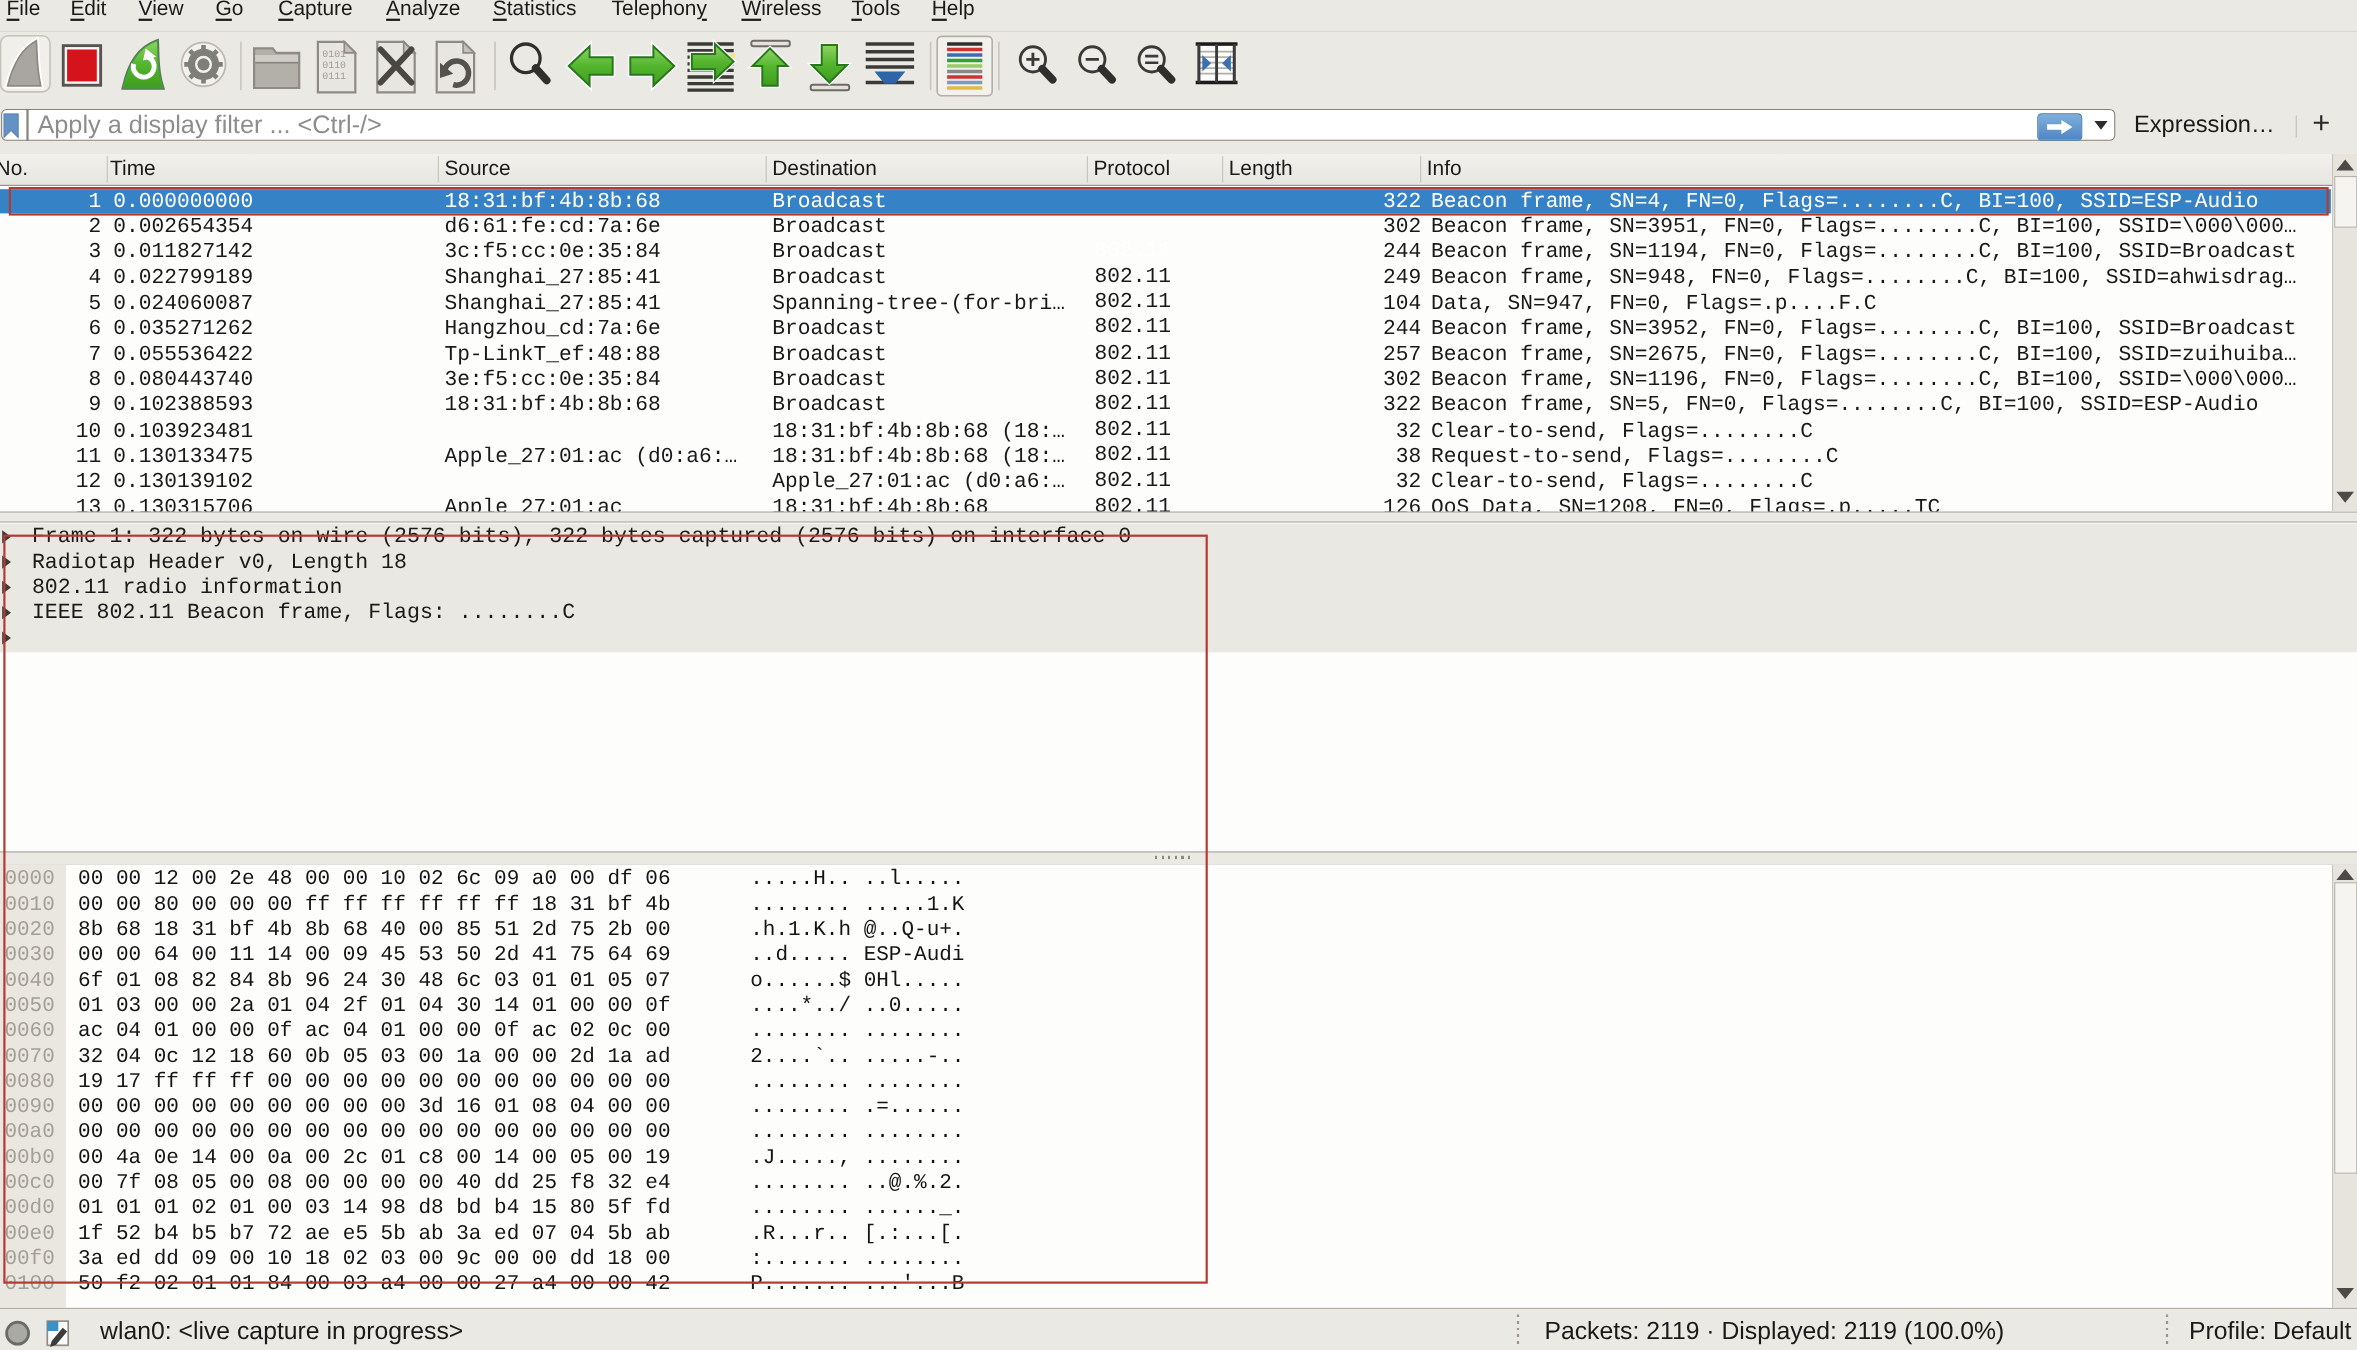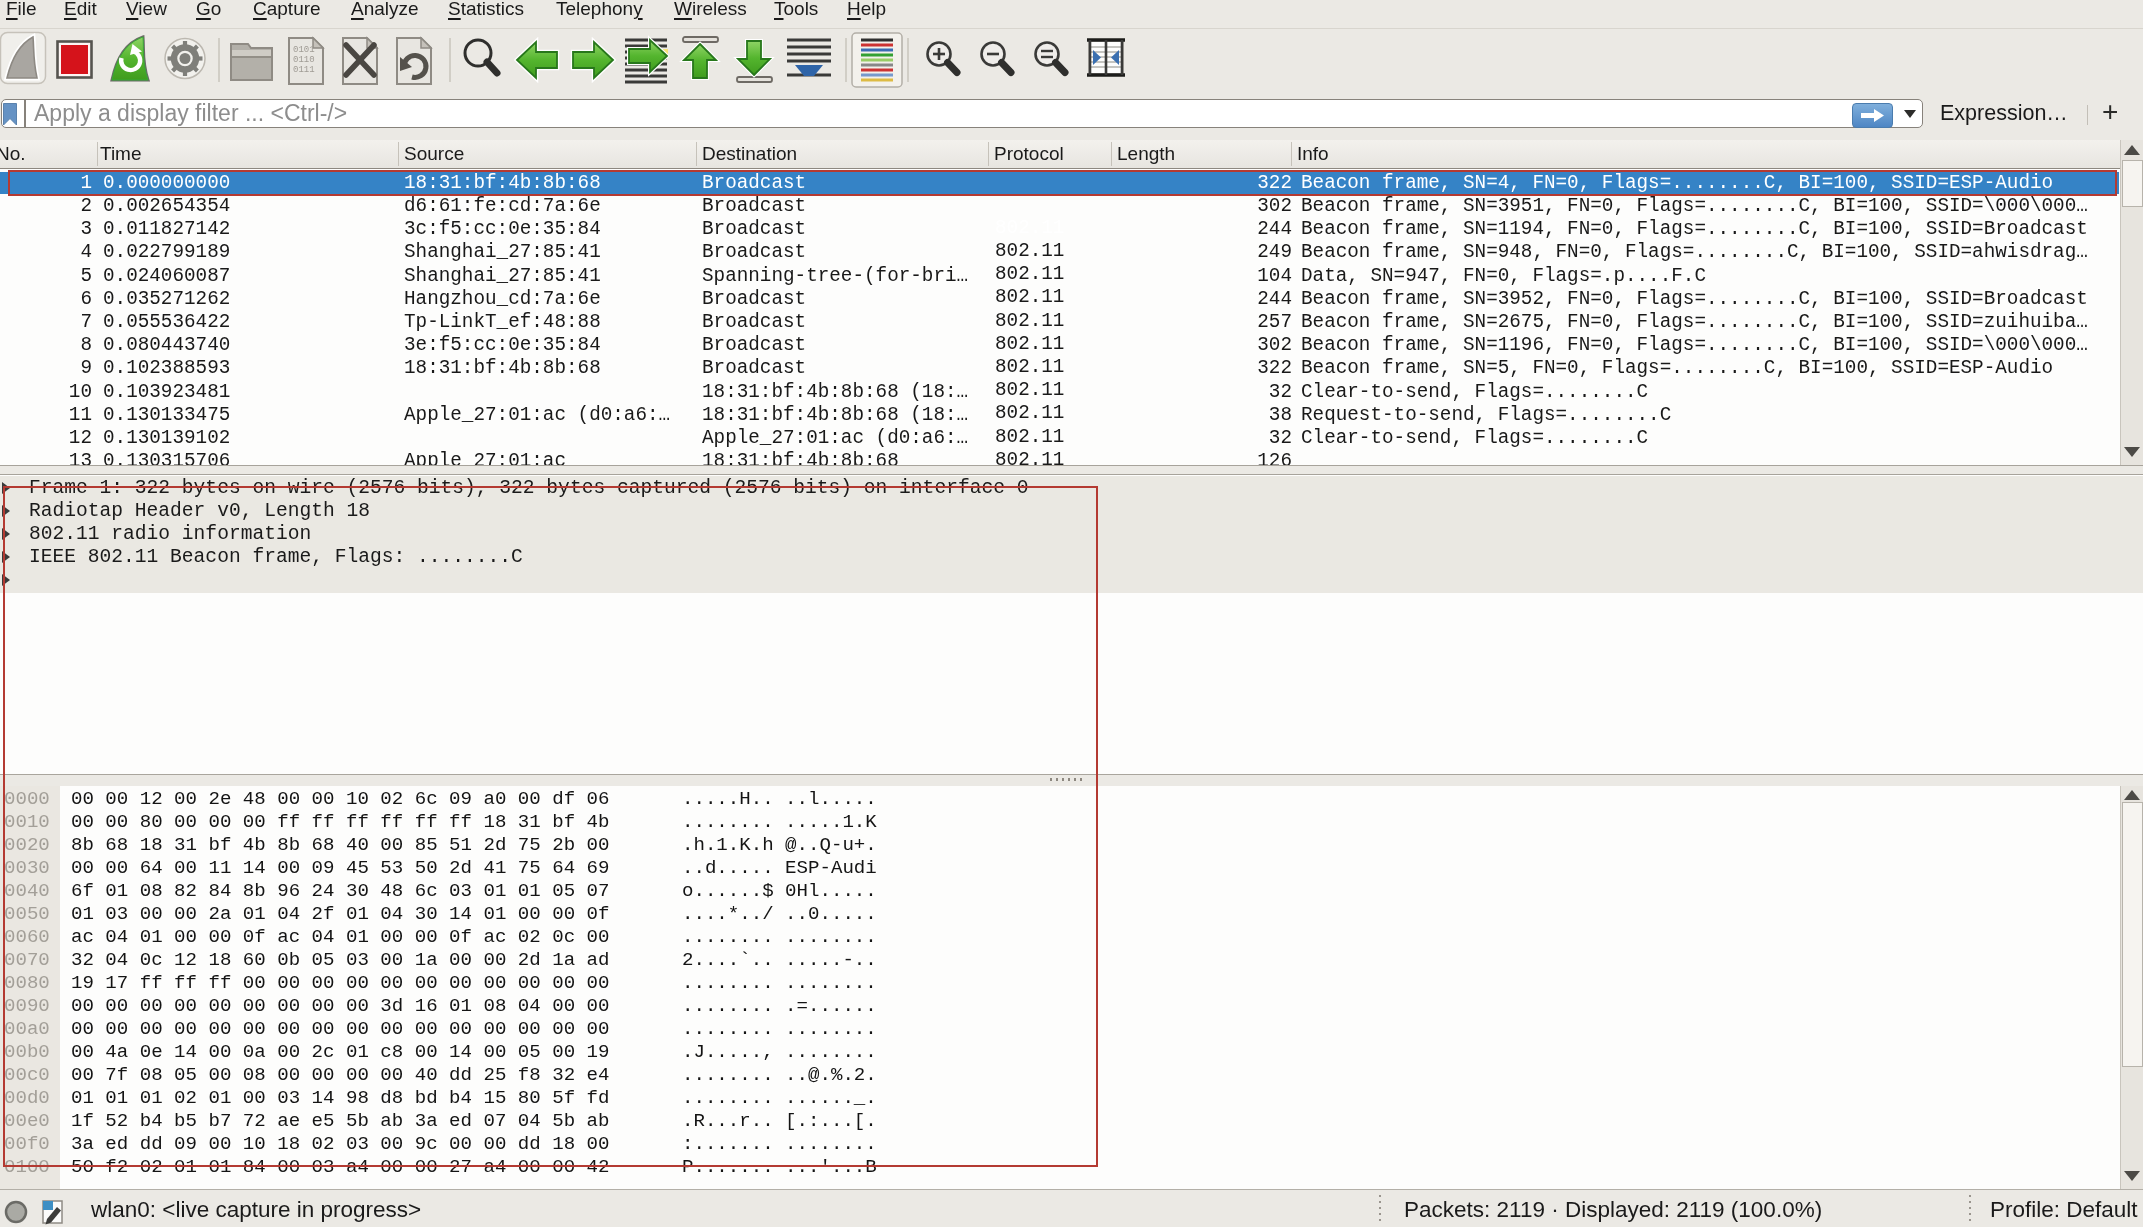--- a/index.html
+++ b/index.html
@@ -288,21 +288,21 @@
       <div class="prow mono" style="top:78.1px;"><i class="c-no">3</i><i class="c-time">0.011827142</i><i class="c-src">3c:f5:cc:0e:35:84</i><i class="c-dst">Broadcast</i><i class="c-proto">802.11</i><i class="c-len">244</i><i class="c-info">Beacon frame, SN=1194, FN=0, Flags=........C, BI=100, SSID=Broadcast</i></div>
       <div class="prow mono" style="top:101.3px;"><i class="c-no">4</i><i class="c-time">0.022799189</i><i class="c-src">Shanghai_27:85:41</i><i class="c-dst">Broadcast</i><i class="c-proto">802.11</i><i class="c-len">249</i><i class="c-info">Beacon frame, SN=948, FN=0, Flags=........C, BI=100, SSID=ahwisdrag…</i></div>
       <div class="prow mono" style="top:124.5px;"><i class="c-no">5</i><i class="c-time">0.024060087</i><i class="c-src">Shanghai_27:85:41</i><i class="c-dst">Spanning-tree-(for-bri…</i><i class="c-proto">802.11</i><i class="c-len">104</i><i class="c-info">Data, SN=947, FN=0, Flags=.p....F.C</i></div>
       <div class="prow mono" style="top:147.7px;"><i class="c-no">6</i><i class="c-time">0.035271262</i><i class="c-src">Hangzhou_cd:7a:6e</i><i class="c-dst">Broadcast</i><i class="c-proto">802.11</i><i class="c-len">244</i><i class="c-info">Beacon frame, SN=3952, FN=0, Flags=........C, BI=100, SSID=Broadcast</i></div>
       <div class="prow mono" style="top:170.89999999999998px;"><i class="c-no">7</i><i class="c-time">0.055536422</i><i class="c-src">Tp-LinkT_ef:48:88</i><i class="c-dst">Broadcast</i><i class="c-proto">802.11</i><i class="c-len">257</i><i class="c-info">Beacon frame, SN=2675, FN=0, Flags=........C, BI=100, SSID=zuihuiba…</i></div>
       <div class="prow mono" style="top:194.1px;"><i class="c-no">8</i><i class="c-time">0.080443740</i><i class="c-src">3e:f5:cc:0e:35:84</i><i class="c-dst">Broadcast</i><i class="c-proto">802.11</i><i class="c-len">302</i><i class="c-info">Beacon frame, SN=1196, FN=0, Flags=........C, BI=100, SSID=\000\000…</i></div>
       <div class="prow mono" style="top:217.29999999999998px;"><i class="c-no">9</i><i class="c-time">0.102388593</i><i class="c-src">18:31:bf:4b:8b:68</i><i class="c-dst">Broadcast</i><i class="c-proto">802.11</i><i class="c-len">322</i><i class="c-info">Beacon frame, SN=5, FN=0, Flags=........C, BI=100, SSID=ESP-Audio</i></div>
       <div class="prow mono" style="top:240.49999999999997px;"><i class="c-no">10</i><i class="c-time">0.103923481</i><i class="c-src"></i><i class="c-dst">18:31:bf:4b:8b:68 (18:…</i><i class="c-proto">802.11</i><i class="c-len">32</i><i class="c-info">Clear-to-send, Flags=........C</i></div>
       <div class="prow mono" style="top:263.7px;"><i class="c-no">11</i><i class="c-time">0.130133475</i><i class="c-src">Apple_27:01:ac (d0:a6:…</i><i class="c-dst">18:31:bf:4b:8b:68 (18:…</i><i class="c-proto">802.11</i><i class="c-len">38</i><i class="c-info">Request-to-send, Flags=........C</i></div>
       <div class="prow mono" style="top:286.9px;"><i class="c-no">12</i><i class="c-time">0.130139102</i><i class="c-src"></i><i class="c-dst">Apple_27:01:ac (d0:a6:…</i><i class="c-proto">802.11</i><i class="c-len">32</i><i class="c-info">Clear-to-send, Flags=........C</i></div>
-      <div class="prow mono" style="top:310.09999999999997px;"><i class="c-no">13</i><i class="c-time">0.130315706</i><i class="c-src">Apple_27:01:ac</i><i class="c-dst">18:31:bf:4b:8b:68</i><i class="c-proto">802.11</i><i class="c-len">126</i></div>
+      <div class="prow mono" style="top:310.09999999999997px;"><i class="c-no">13</i><i class="c-time">0.130315706</i><i class="c-src">Apple_27:01:ac</i><i class="c-dst">18:31:bf:4b:8b:68</i><i class="c-proto">802.11</i><i class="c-len">126</i><i class="c-info">QoS Data, SN=1208, FN=0, Flags=.p.....TC</i></div>
     </div>
   <div class="abs" id="selrect"></div>
   <div class="sbar" style="left:2120px;top:0;width:23px;height:325px;">
     <div class="sthumb" style="top:20px;width:21px;height:47px;"></div>
     <div class="sarrow up" style="left:3px;top:5px;"></div>
     <div class="sarrow dn" style="left:3px;top:307px;"></div>
   </div>
 </div>
 
 <div class="abs" id="details">

